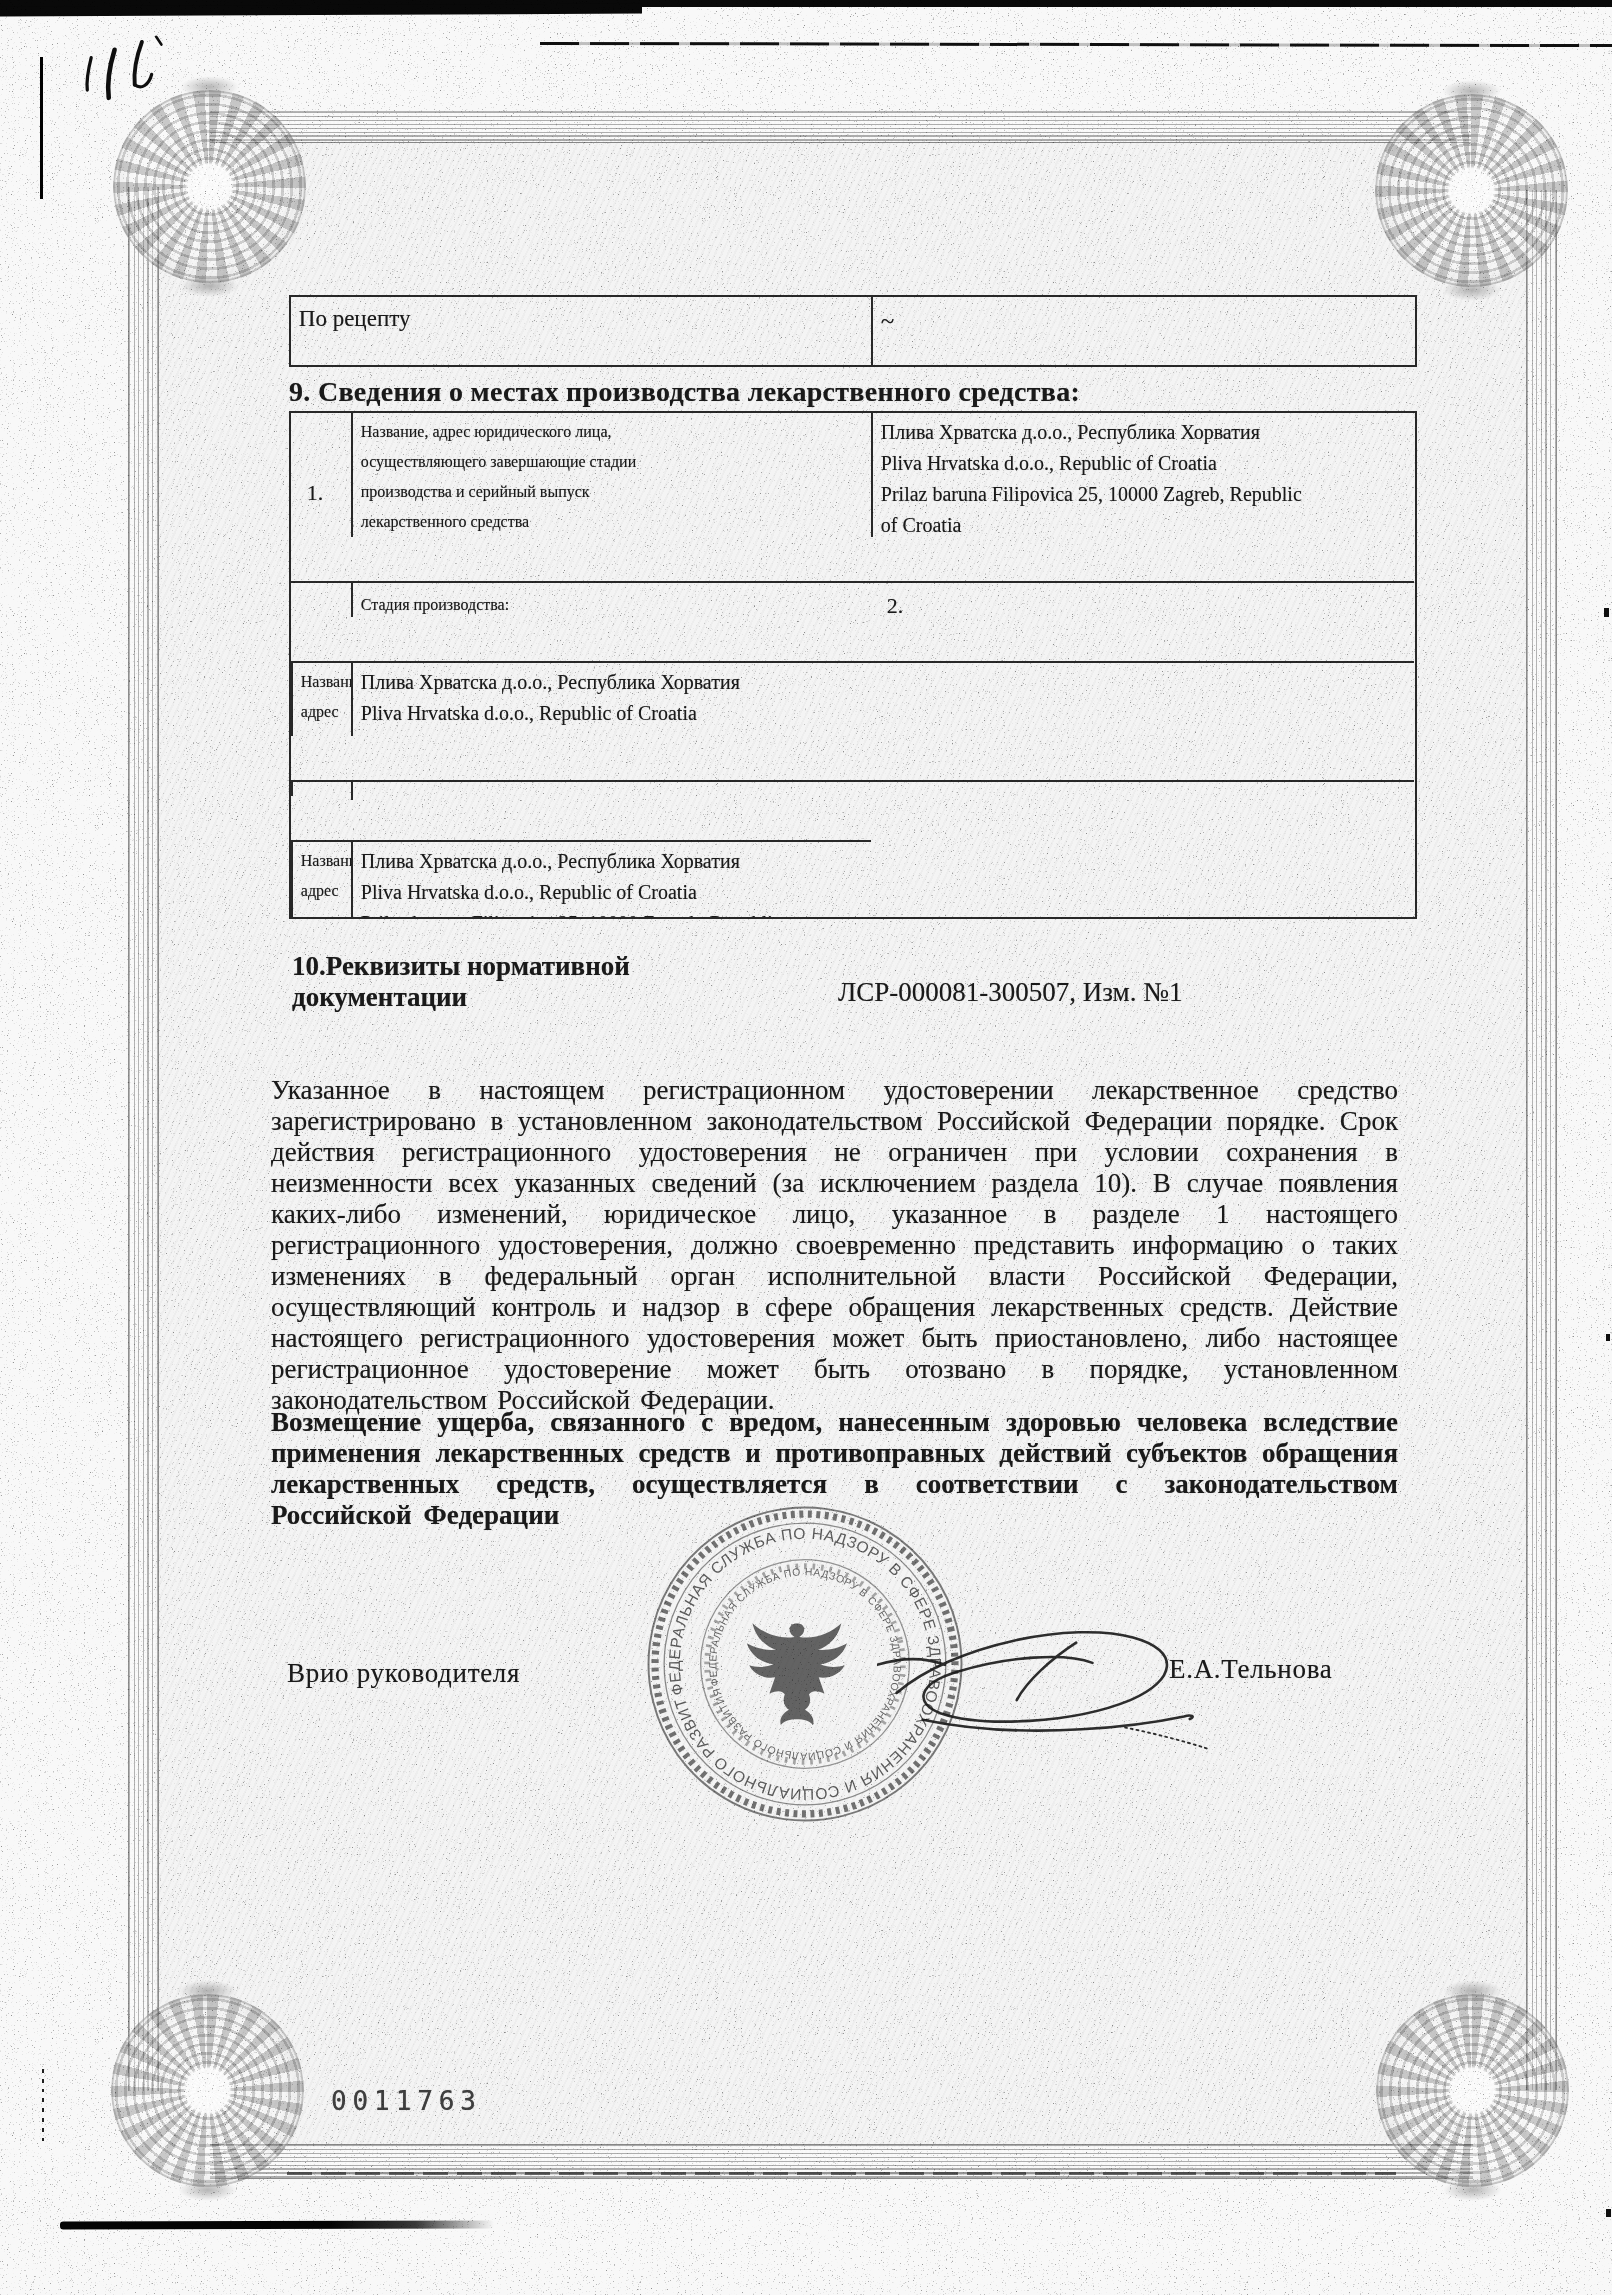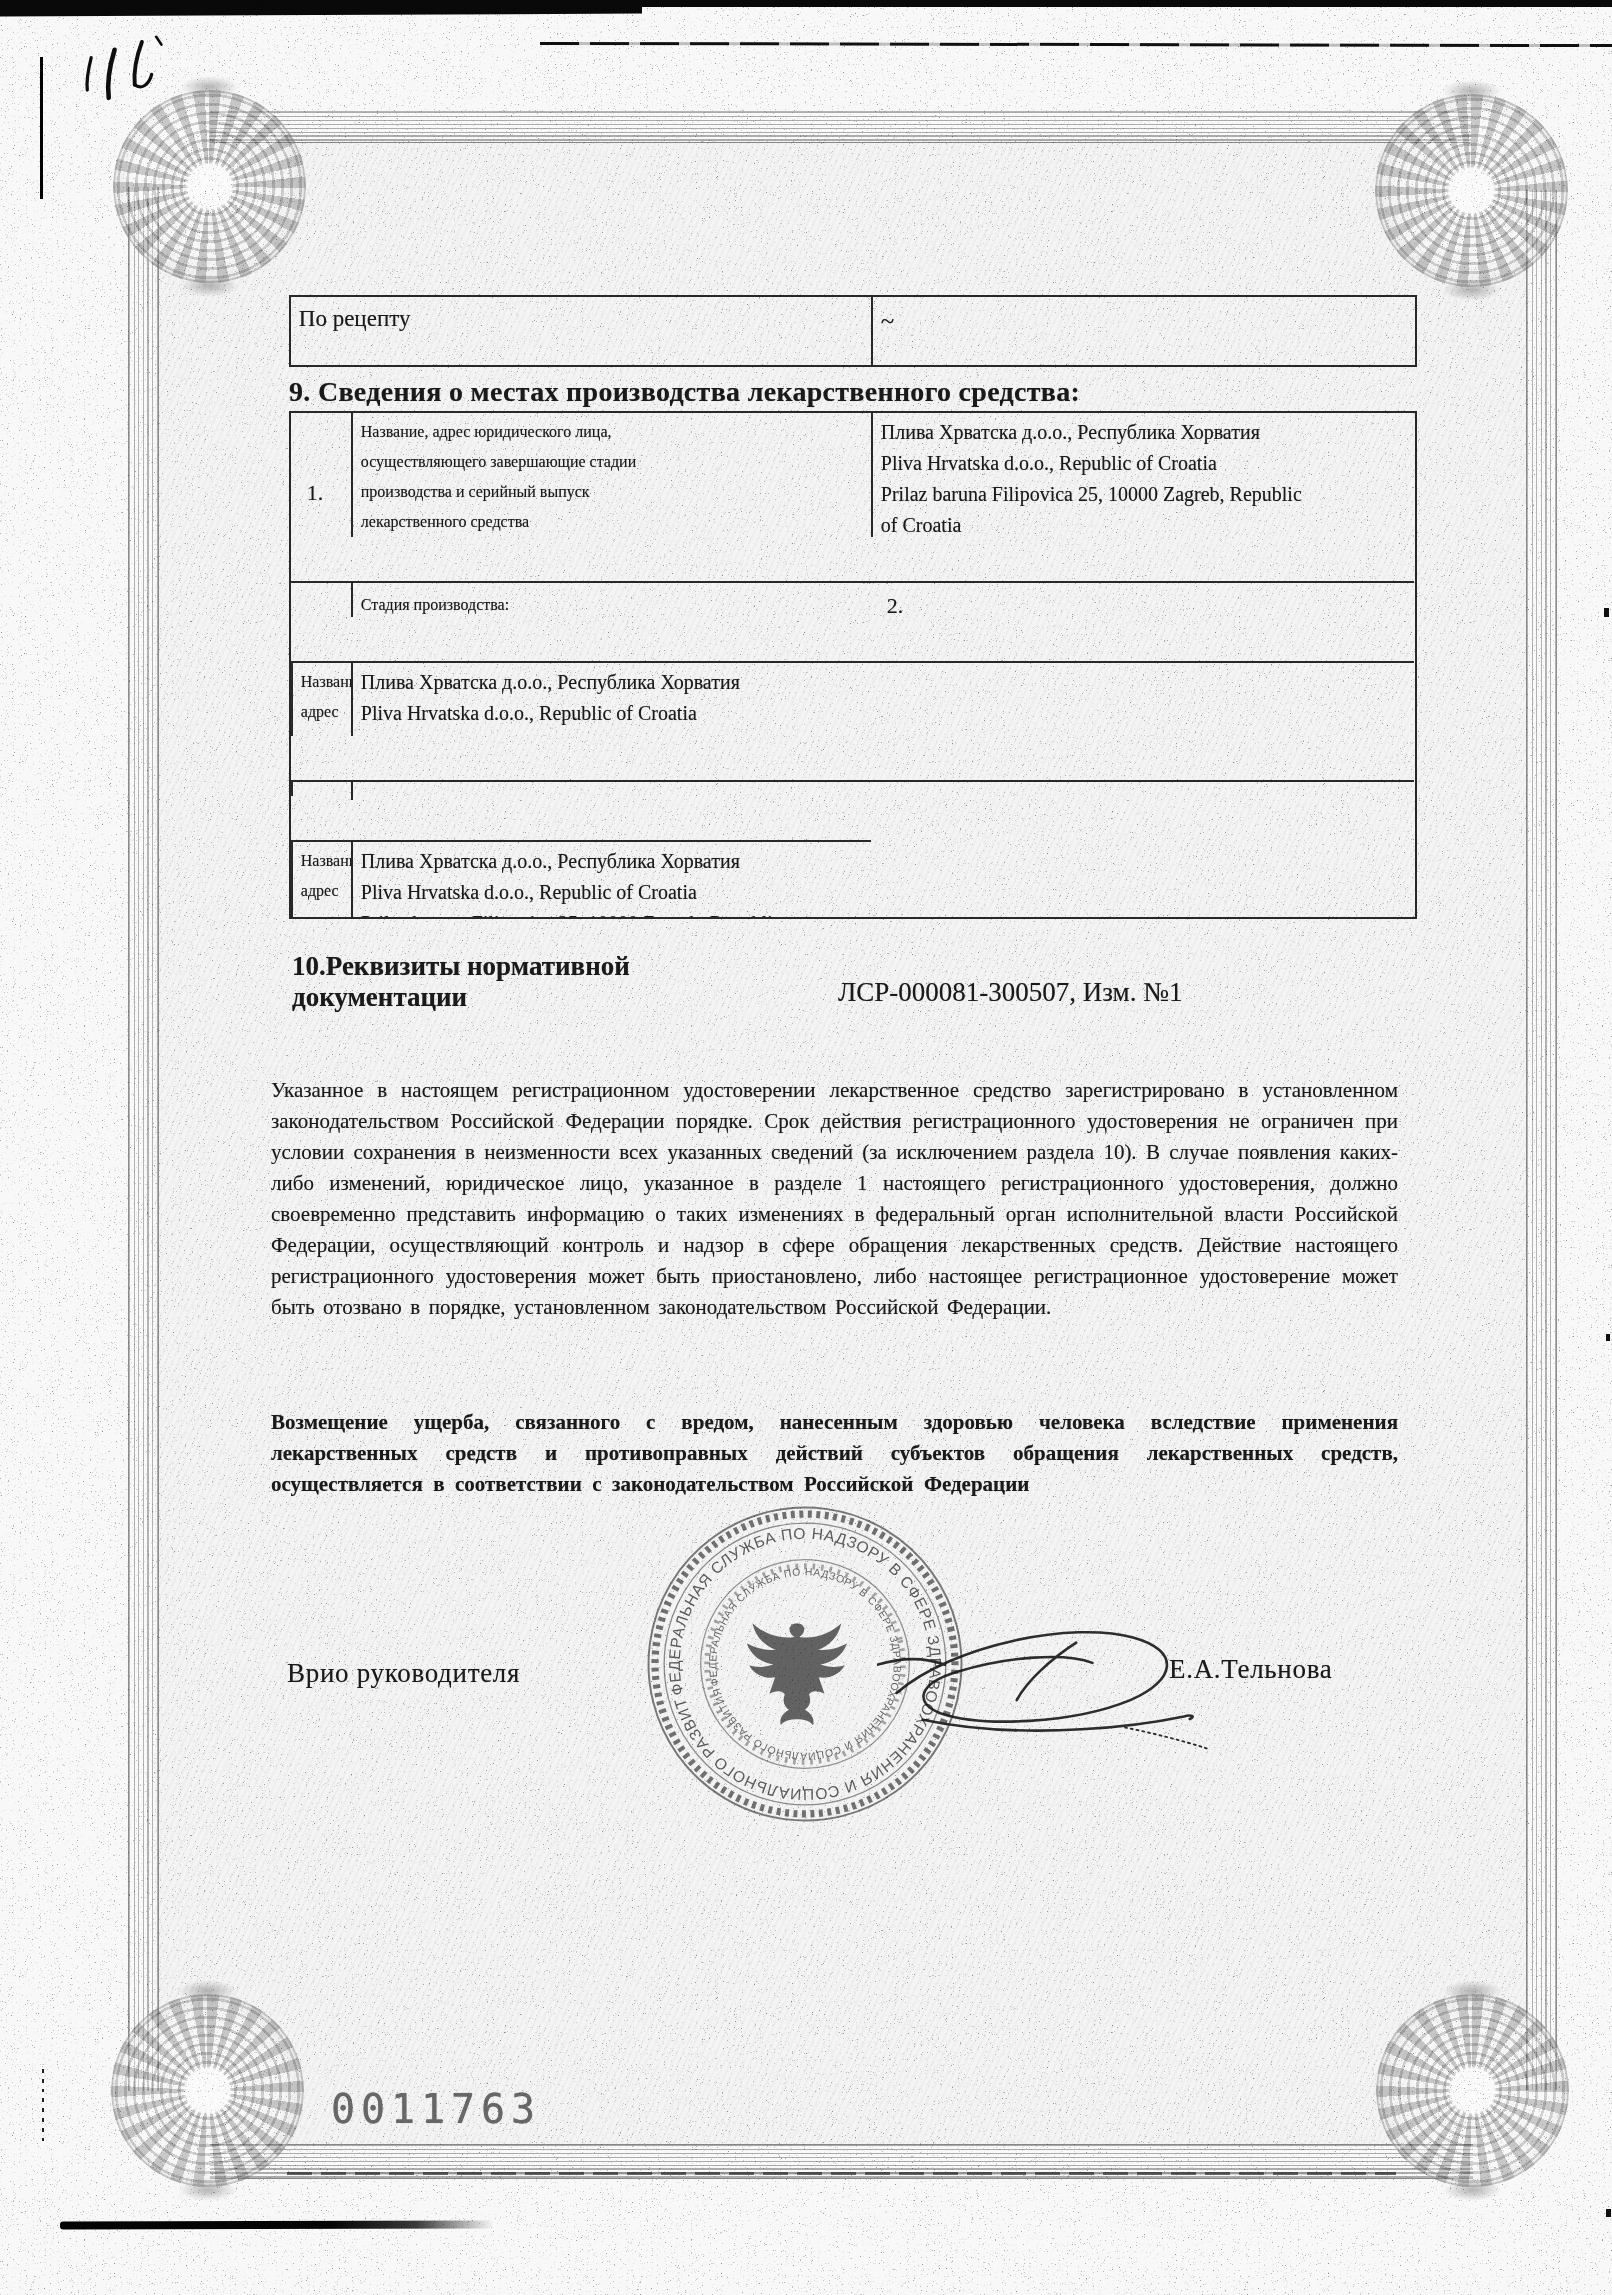--- a/index.html
+++ b/index.html
@@ -46,29 +46,29 @@
   .cl{border-left:2px solid #2a2a2a;}
   .ct{border-top:2px solid #2a2a2a;margin-top:44px;}
   .num{font-size:22px;padding-left:15.7px;}
   .val{font-size:20px;line-height:31px;}
   .n1{padding-top:65px;} .n3{padding-top:7.8px;} .n5{padding-top:18px;}
 
   .h9{left:289px;top:376px;font-size:28px;font-weight:bold;letter-spacing:0.3px;}
   .h10{left:292px;top:951px;font-size:27px;font-weight:bold;line-height:31px;}
   .v10{left:838px;top:977px;font-size:27px;}
 
-  .para{left:271px;width:1127px;text-align:justify;font-size:21px;line-height:31px;word-spacing:3.3px;}
+  .para{left:271px;width:1127px;text-align:justify;font-size:27px;line-height:31px;word-spacing:3.3px;}
   .p1{top:1075px;}
   .p2{top:1407px;font-weight:bold;word-spacing:5.2px;line-height:31px;}
 
   .sig-role{left:287px;top:1658px;font-size:27px;letter-spacing:0.7px;}
   .sig-name{left:1169px;top:1654px;font-size:27px;letter-spacing:0.7px;}
 
-  .form-num{left:331px;top:2086px;font-family:"DejaVu Sans Mono",monospace;font-size:40px;
-            letter-spacing:5.9px;color:#a16207;text-shadow:0 0 0.7px rgba(0,0,0,.6);}
+  .form-num{left:331px;top:2086px;font-family:"DejaVu Sans Mono",monospace;font-size:26px;
+            letter-spacing:5.9px;color:#404040;text-shadow:0 0 0.7px rgba(0,0,0,.6);}
 
   
   .bar1{left:0;top:0;width:1612px;height:6.5px;background:#0b0b0b;}
   .bar2{left:0;top:4.6px;width:642px;height:9.8px;background:#0b0b0b;transform:skewY(-.25deg);}
   .tr-line{left:540px;top:43px;width:1072px;height:3.3px;transform:rotate(.12deg);
      background:repeating-linear-gradient(90deg,#121212 0 39px,rgba(18,18,18,.25) 39px 50px);}
   .lv-line{left:40px;top:57px;width:3.3px;height:142px;background:#000;}
   .lv-dots{left:42px;top:2069px;width:2px;height:72px;
      background:repeating-linear-gradient(180deg,#222 0 3.9px,rgba(0,0,0,0) 3.9px 9.8px);}
   .bb-streak{left:60px;top:2221px;width:434px;height:7.8px;border-radius:3.3px;transform:rotate(-.15deg);

